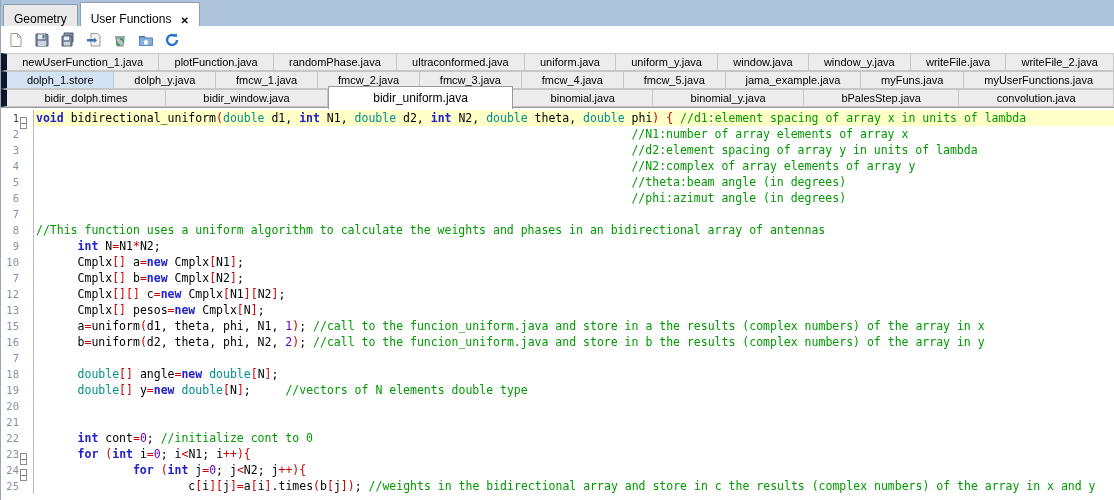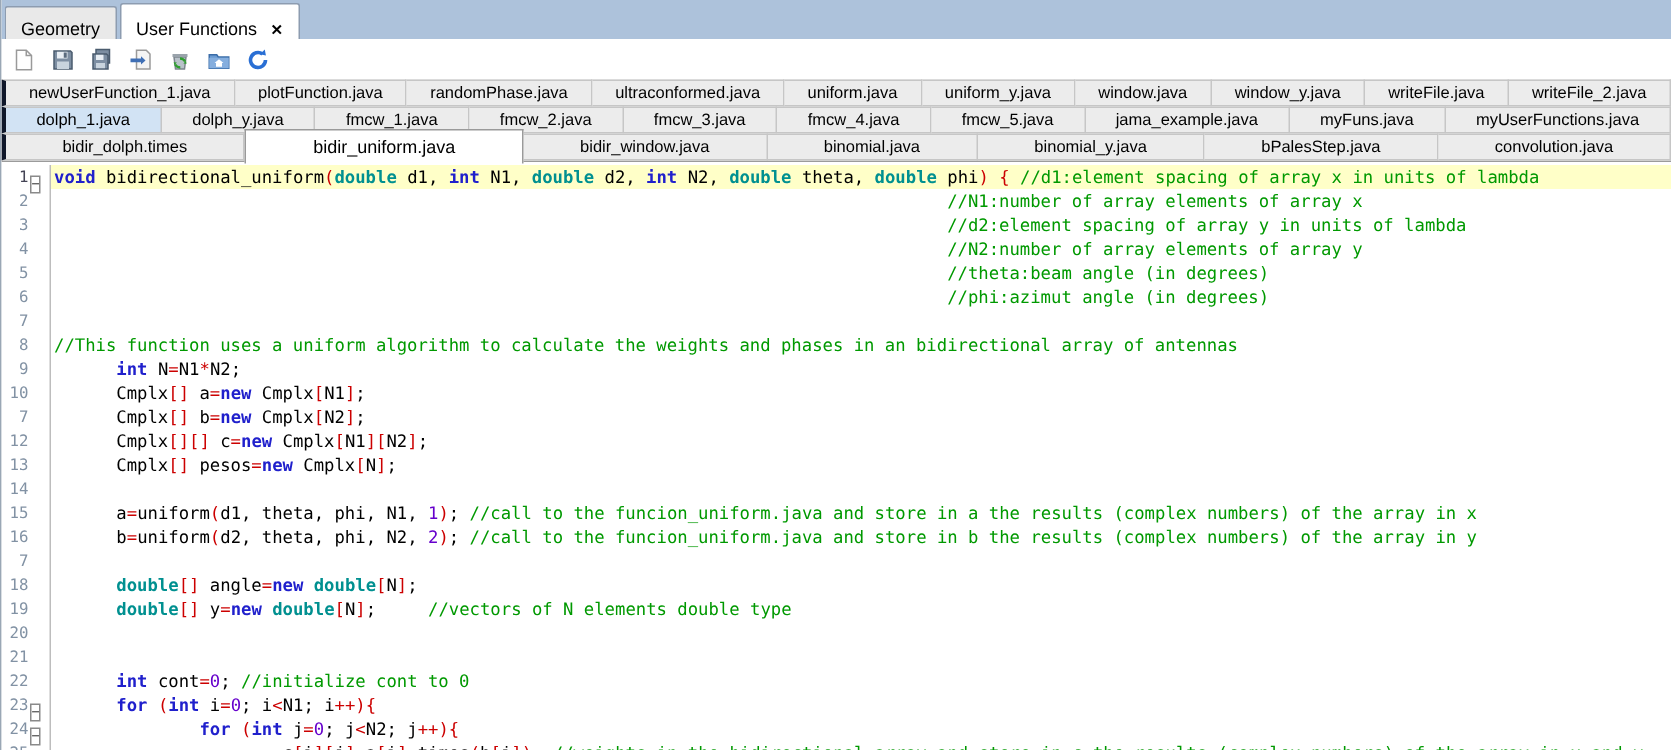--- a/index.html
+++ b/index.html
@@ -18,39 +18,39 @@
   
   #toolbar{height:27px;background:#fff;display:flex;align-items:center;padding-left:5px;gap:6px;}
   .tbtn{width:20px;height:20px;display:flex;align-items:center;justify-content:center;}
   .tbtn svg{display:block;}
   
   #filetabs{background:var(--strip,#ececec);border-bottom:1px solid #9b9b9b;}
   .trow{display:flex;height:18px;overflow:visible;}
   .ftab{flex:1 1 auto;display:flex;align-items:center;justify-content:center;font-size:11px;
     border:1px solid #c6c6c6;border-left:none;white-space:nowrap;padding:0 10px;
     background:var(--strip,#ececec);color:#000;overflow:hidden;}
-  .trow .ftab:first-child{border-left:3px solid #0f172a;}
+  .trow .ftab:first-child{border-left:6px solid #0f172a;}
   .ftab.hl{background:var(--hov,#d2e3f4);}
   .ftab.sel{background:var(--sel,#ffffff);border:1px solid #9a9a9a;border-bottom:none;
     position:relative;z-index:3;font-size:12px;margin-top:-3px;height:22px;flex-grow:1.25;}
   
   #editor{font-family:"DejaVu Sans Mono",monospace;font-size:11.5px;line-height:16px;
     background:#fff;height:392px;overflow:hidden;padding-top:2px;}
   .line{display:flex;height:16px;}
   .gutter{flex:0 0 33px;width:33px;display:flex;align-items:center;justify-content:flex-end;
     border-right:1px solid #bdbdbd;color:#8292a4;font-size:10.5px;padding-right:2px;box-sizing:border-box;}
   .num{text-align:right;}
   .foldslot{width:11px;height:9px;margin-left:1px;flex:0 0 11px;}
   .foldbox{width:9px;height:9px;border:1px solid #8a8a8a;box-sizing:border-box;background:#fff;
     color:#444;font-size:9px;line-height:6px;text-align:center;}
   .line.hl .num{color:#445;}
   .code{flex:1 1 auto;white-space:pre;padding-left:2px;color:#000;}
   .line.hl .code{background:var(--hl,#ffffc8);}
   .k{color:var(--ck,#2020cc);font-weight:bold;}
-  .t{color:var(--ct,#009090);font-weight:bold;}
+  .t{color:var(--ct,#009090);font-weight:normal;}
   .o{color:var(--co,#cc0000);}
   .n{color:var(--cn,#6600cc);}
   .c{color:var(--cc,#009900);}
   .p{color:#000;}
 </style>
 </head>
 <body>
 
 <div id="tabbar">
   <div class="wtab">
@@ -124,35 +124,35 @@
       <div class="ftab">randomPhase.java</div>
       <div class="ftab">ultraconformed.java</div>
       <div class="ftab">uniform.java</div>
       <div class="ftab">uniform_y.java</div>
       <div class="ftab">window.java</div>
       <div class="ftab">window_y.java</div>
       <div class="ftab">writeFile.java</div>
       <div class="ftab">writeFile_2.java</div>
     </div>
     <div class="trow">
-      <div class="ftab hl">dolph_1.java</div>
+      <div class="ftab hl">dolph_1.store</div>
       <div class="ftab">dolph_y.java</div>
       <div class="ftab">fmcw_1.java</div>
       <div class="ftab">fmcw_2.java</div>
       <div class="ftab">fmcw_3.java</div>
       <div class="ftab">fmcw_4.java</div>
       <div class="ftab">fmcw_5.java</div>
       <div class="ftab">jama_example.java</div>
       <div class="ftab">myFuns.java</div>
       <div class="ftab">myUserFunctions.java</div>
     </div>
     <div class="trow">
       <div class="ftab">bidir_dolph.times</div>
+      <div class="ftab">bidir_window.java</div>
       <div class="ftab sel">bidir_uniform.java</div>
-      <div class="ftab">bidir_window.java</div>
       <div class="ftab">binomial.java</div>
       <div class="ftab">binomial_y.java</div>
       <div class="ftab">bPalesStep.java</div>
       <div class="ftab">convolution.java</div>
     </div>
   </div>
 
 <div id="editor">
     <div class="line hl">
       <span class="gutter">
@@ -173,21 +173,21 @@
         <span class="num">3</span>
         <span class="foldslot"></span>
       </span>
       <span class="code">                                                                                      <span class="c">//d2:element spacing of array y in units of lambda</span></span>
     </div>
     <div class="line">
       <span class="gutter">
         <span class="num">4</span>
         <span class="foldslot"></span>
       </span>
-      <span class="code">                                                                                      <span class="c">//N2:number of array elements of array y</span></span>
+      <span class="code">                                                                                      <span class="c">//N2:complex of array elements of array y</span></span>
     </div>
     <div class="line">
       <span class="gutter">
         <span class="num">5</span>
         <span class="foldslot"></span>
       </span>
       <span class="code">                                                                                      <span class="c">//theta:beam angle (in degrees)</span></span>
     </div>
     <div class="line">
       <span class="gutter">
@@ -237,27 +237,20 @@
         <span class="foldslot"></span>
       </span>
       <span class="code">      <span class="p">Cmplx</span><span class="o">[][]</span><span class="p"> c</span><span class="o">=</span><span class="k">new</span><span class="p"> Cmplx</span><span class="o">[</span><span class="p">N1</span><span class="o">][</span><span class="p">N2</span><span class="o">]</span><span class="p">;</span></span>
     </div>
     <div class="line">
       <span class="gutter">
         <span class="num">13</span>
         <span class="foldslot"></span>
       </span>
       <span class="code">      <span class="p">Cmplx</span><span class="o">[]</span><span class="p"> pesos</span><span class="o">=</span><span class="k">new</span><span class="p"> Cmplx</span><span class="o">[</span><span class="p">N</span><span class="o">]</span><span class="p">;</span></span>
-    </div>
-    <div class="line">
-      <span class="gutter">
-        <span class="num">14</span>
-        <span class="foldslot"></span>
-      </span>
-      <span class="code"></span>
     </div>
     <div class="line">
       <span class="gutter">
         <span class="num">15</span>
         <span class="foldslot"></span>
       </span>
       <span class="code">      <span class="p">a</span><span class="o">=</span><span class="p">uniform</span><span class="o">(</span><span class="p">d1, theta, phi, N1, </span><span class="n">1</span><span class="o">)</span><span class="p">; </span><span class="c">//call to the funcion_uniform.java and store in a the results (complex numbers) of the array in x</span></span>
     </div>
     <div class="line">
       <span class="gutter">

